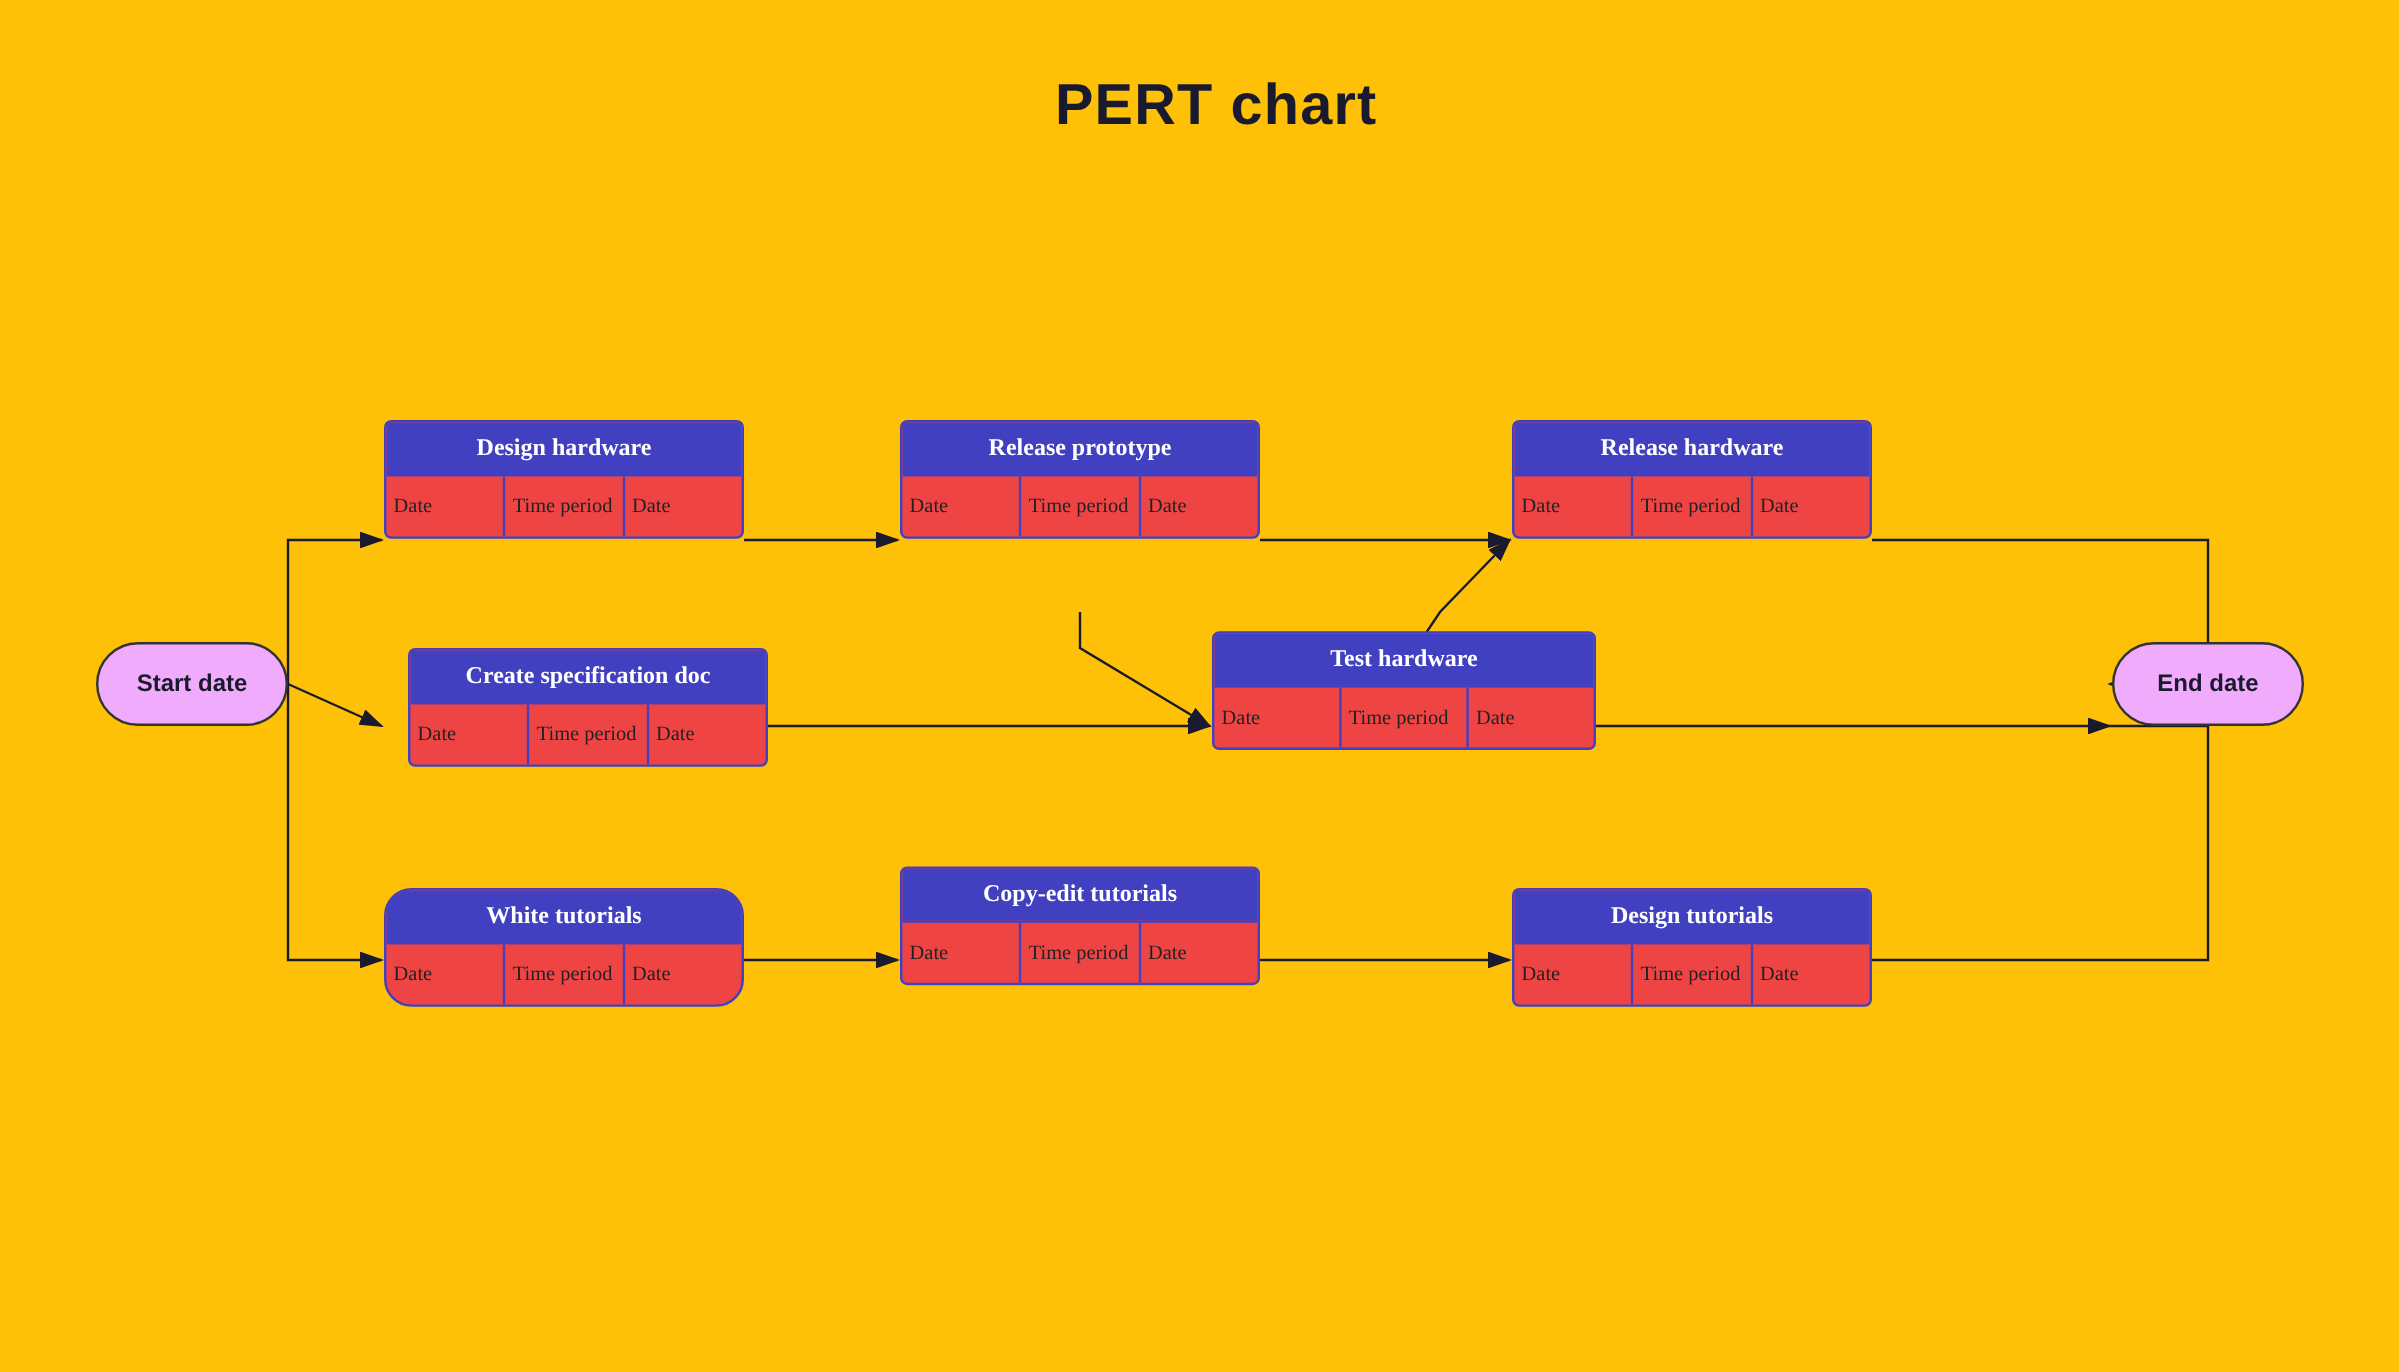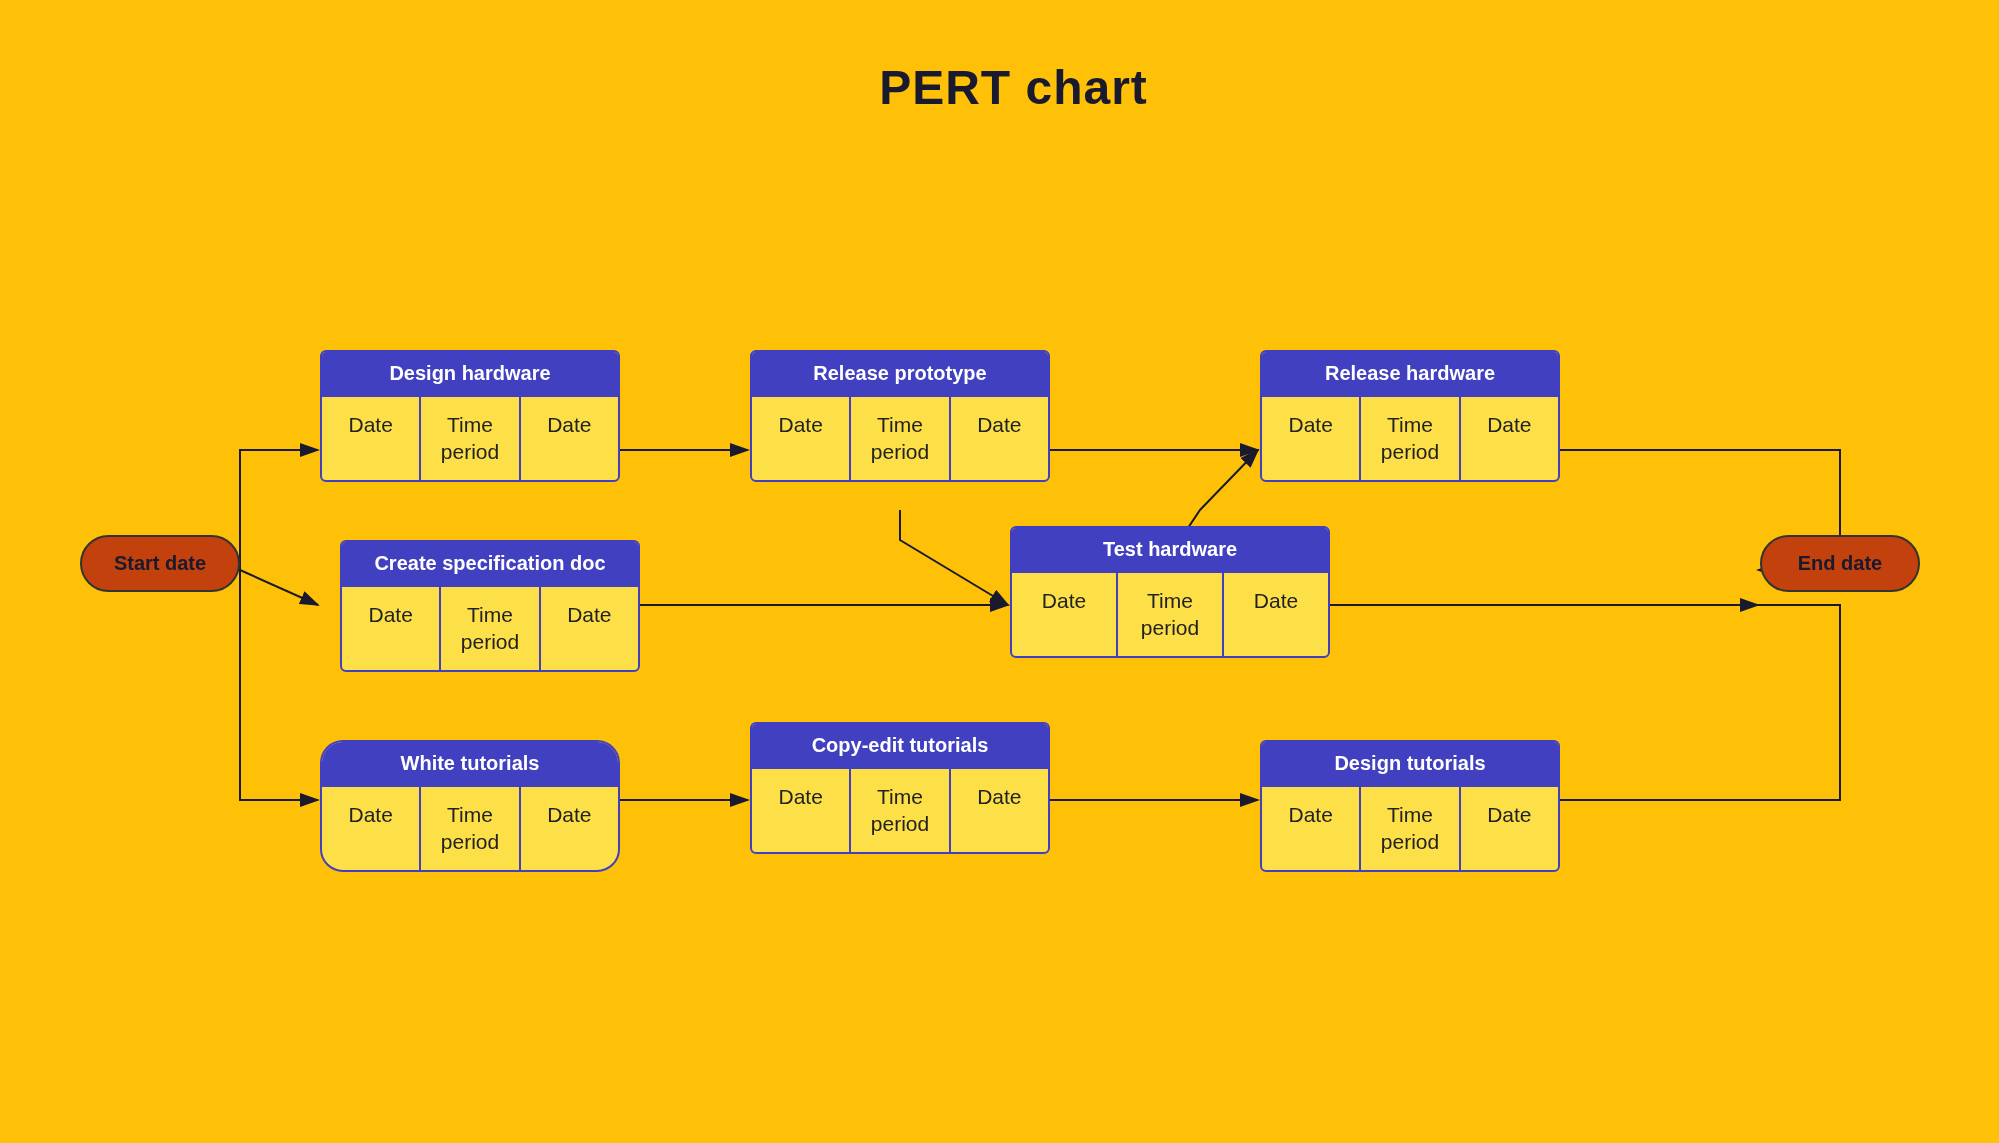--- a/index.html
+++ b/index.html
@@ -27,70 +27,70 @@
       position: absolute;
       top: 150px;
       left: 0;
       right: 0;
       bottom: 0;
     }
 
     
     .node-card {
       position: absolute;
-      background: #fde047;
+      background: #ef4444;
       border: 2.5px solid #4040c0;
       border-radius: 6px;
       overflow: hidden;
       width: 300px;
+      font-family: Liberation Serif, serif;
     }
 
     .node-card .card-title {
       background: #4040c0;
       color: white;
       text-align: center;
       font-size: 20px;
       font-weight: 600;
       padding: 10px 6px;
     }
 
     .node-card .card-body {
       display: flex;
       border-top: 2px solid #4040c0;
     }
 
     .node-card .card-cell {
       flex: 1;
-      text-align: center;
       padding: 14px 6px;
-      font-size: 21px;
+      font-size: 17px;
       color: #222;
       border-right: 2px solid #4040c0;
       font-weight: 500;
       line-height: 1.3;
     }
 
     .node-card .card-cell:last-child {
       border-right: none;
     }
 
     
     .oval-node {
       position: absolute;
-      background: #c2410c;
+      background: #f0abfc;
       border: 2.5px solid #333;
       border-radius: 50px;
       display: flex;
       align-items: center;
       justify-content: center;
       font-size: 20px;
       font-weight: 600;
       color: #1a1a2e;
       width: 160px;
-      height: 57px;
+      height: 70px;
     }
 
     
     .arrows-svg {
       position: absolute;
       top: 0;
       left: 0;
       width: 100%;
       height: 100%;
       pointer-events: none;

